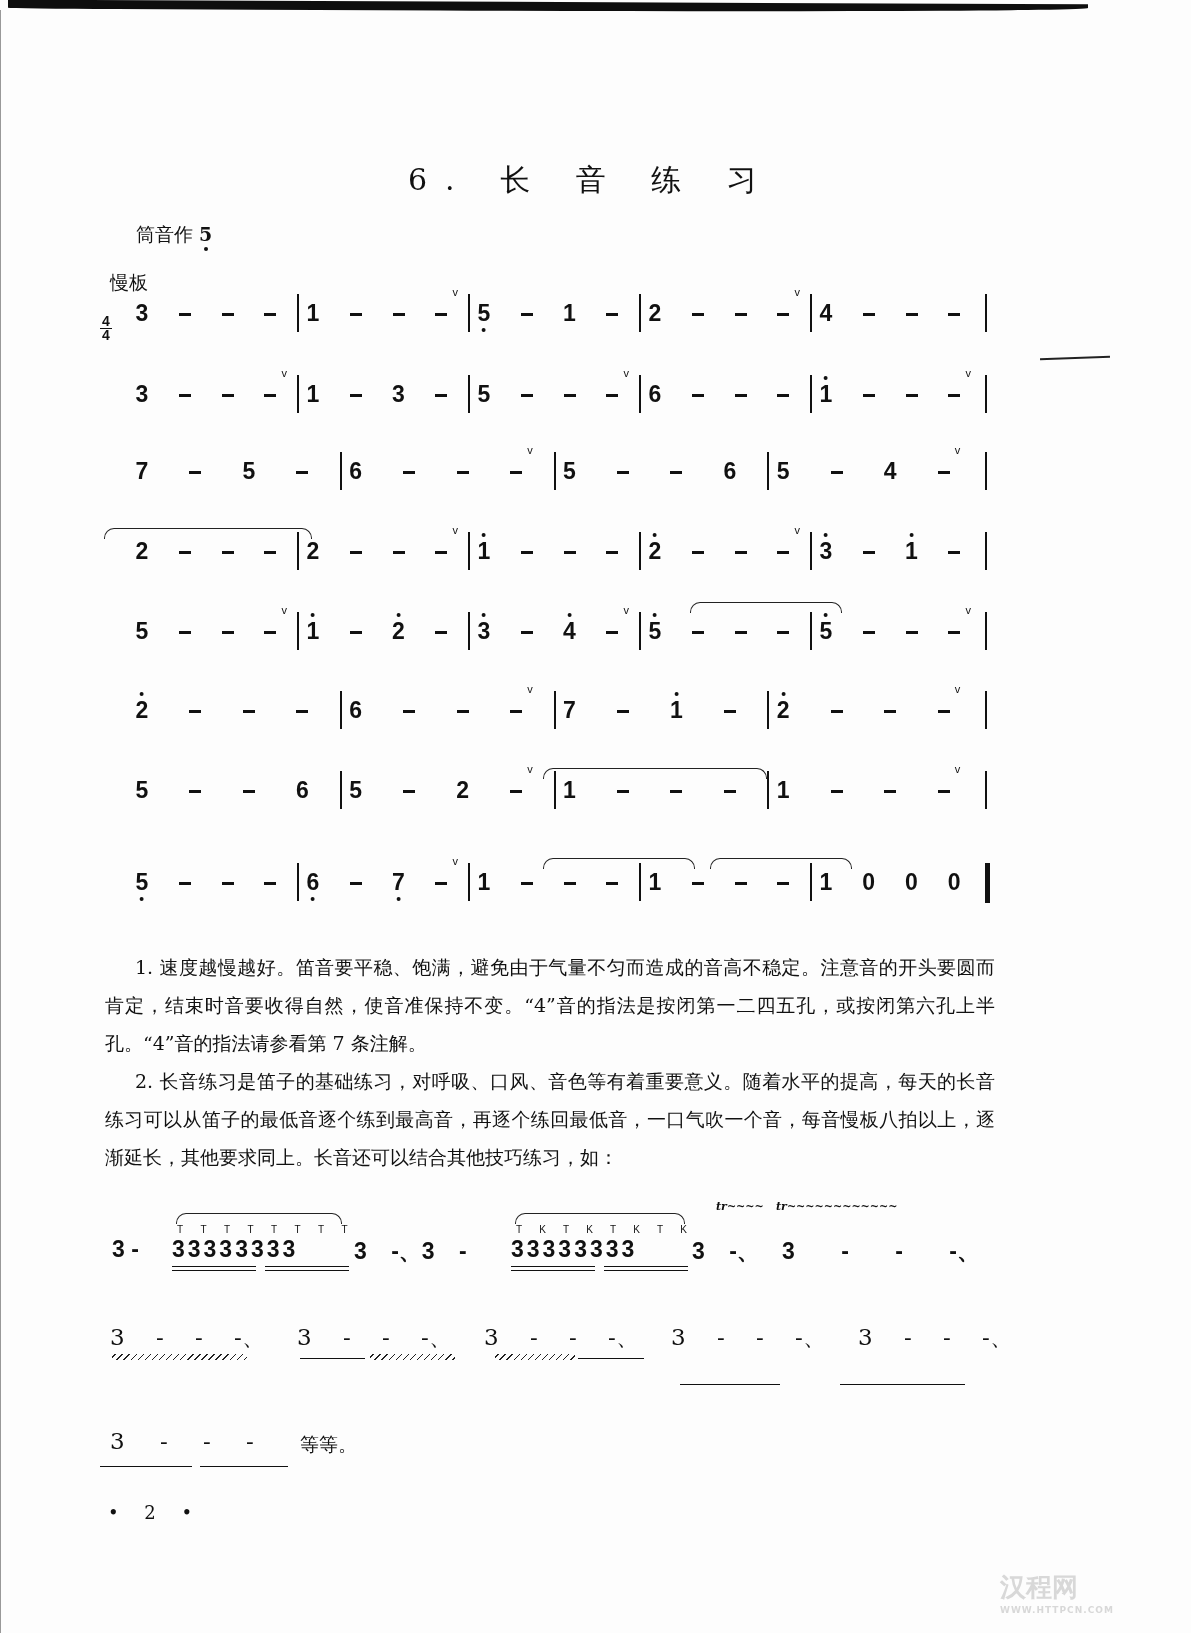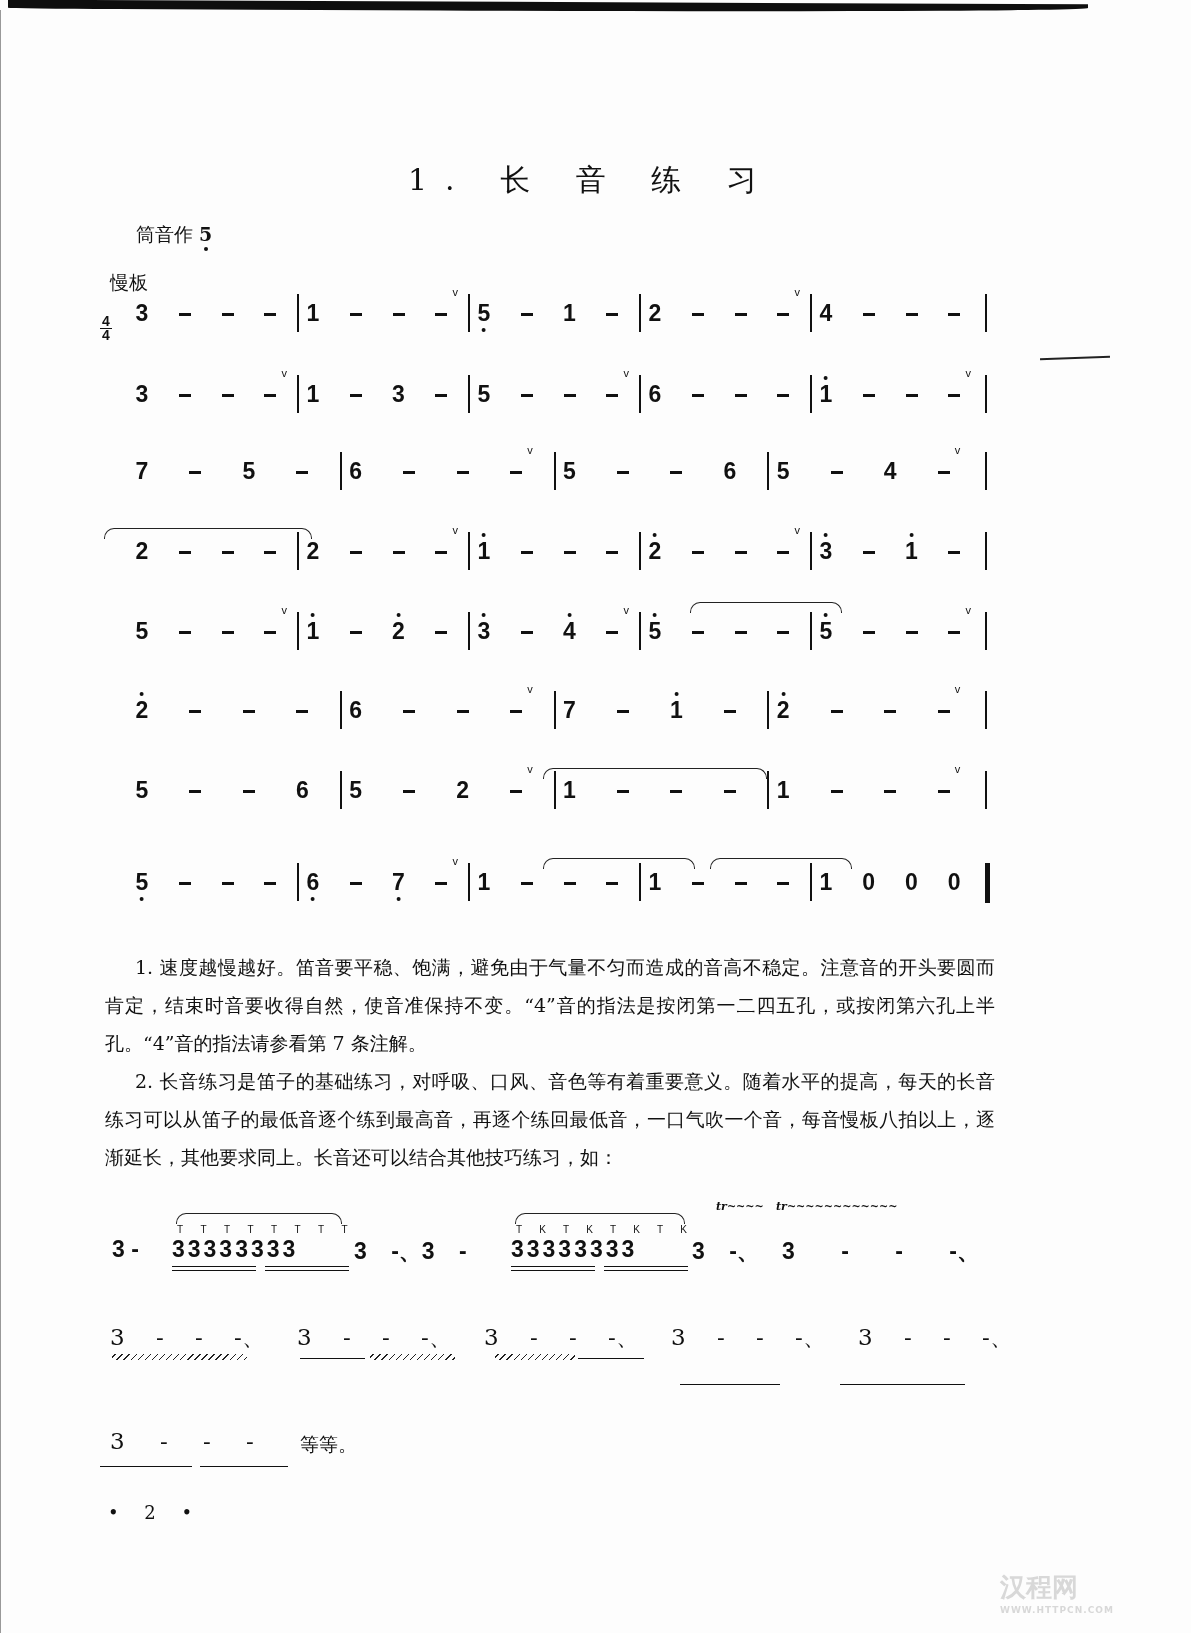--- a/index.html
+++ b/index.html
@@ -37,21 +37,21 @@
     .wm small { display: block; font-size: 9px; letter-spacing: 1px; }
     .margin-mark { position: absolute; left: 1040px; top: 357px; width: 70px; height: 2px; background: #222; transform: rotate(-2deg); }
   </style>
 </head>
 <body>
 
 <div class="topbar"></div>
 <div class="leftedge"></div>
 <div class="margin-mark"></div>
 
-<div class="title">1. 长 音 练 习</div>
+<div class="title">6. 长 音 练 习</div>
 
 <div class="key">
   <span>筒音作</span>
   <span class="note"><span>5</span><span class="dot-lo"></span></span>
 </div>
 <div class="tempo">慢板</div>
 <div class="timesig">
   <div>4</div>
     <div class="bar"></div>
     <div>4</div>

